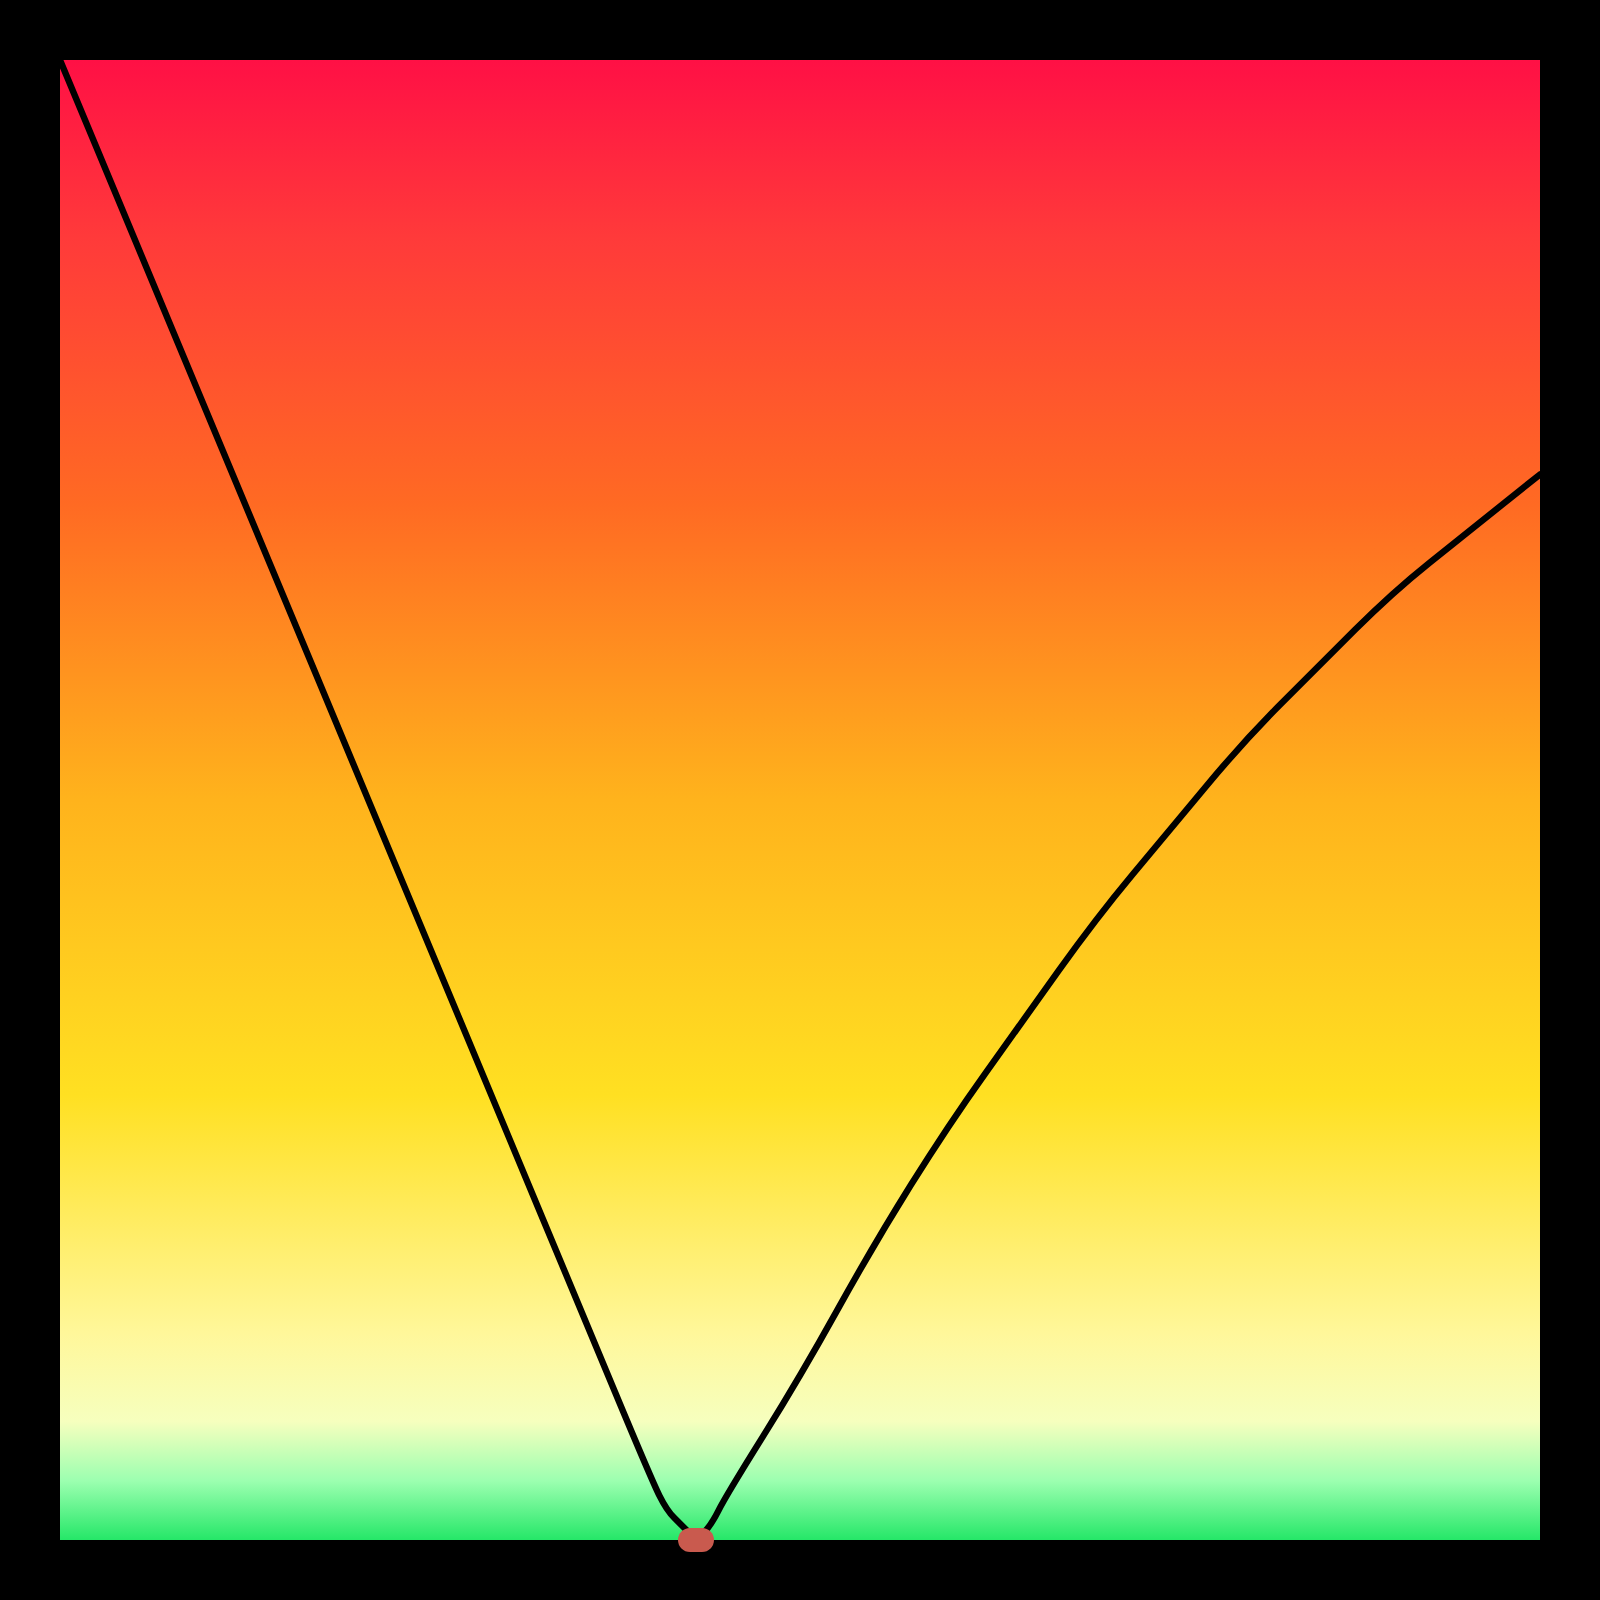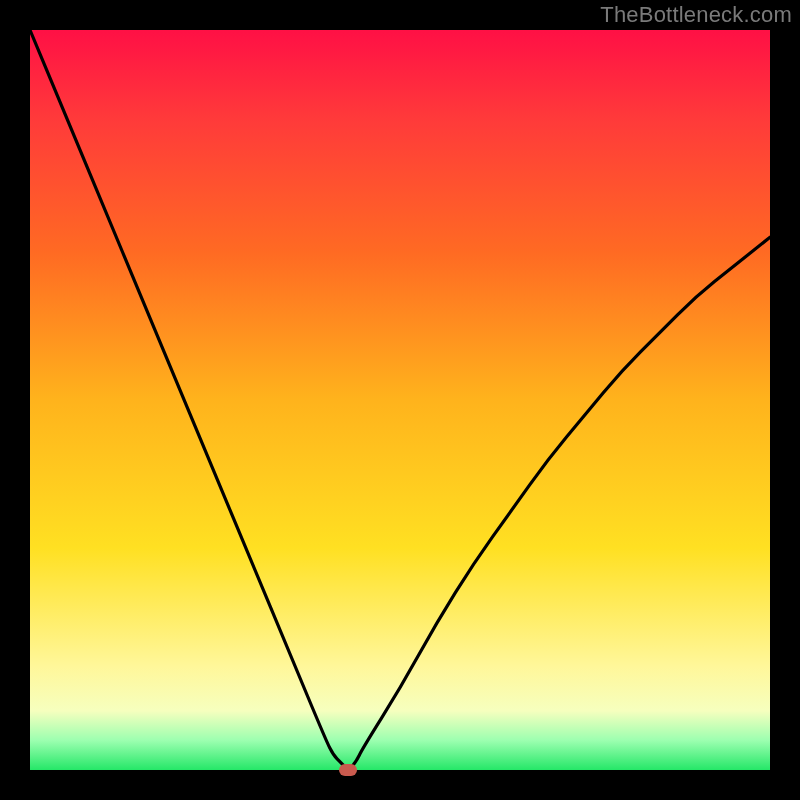--- a/index.html
+++ b/index.html
@@ -60,21 +60,20 @@
     height: 12px;
     background: #c95a4e;
     border-radius: 6px;
     transform: translate(-50%, -50%);
   }
 </style>
 </head>
 <body>
 
 <div class="stage">
-  <div class="watermark">TheBottleneck.com</div>
 
   <div class="plot-area">
     <svg class="curve" viewBox="0 0 740 740" preserveAspectRatio="none">
       <path id="curve-path" d="M 0.0 0.0 Q 0.0 0.0 18.5 44.4 Q 37.0 88.8 55.5 133.2 Q 74.0 177.6 92.5 222.0 Q 111.0 266.4 129.5 310.8 Q 148.0 355.2 166.5 399.6 Q 185.0 444.0 203.5 488.4 Q 222.0 532.8 240.5 577.2 Q 259.0 621.6 277.5 666.0 Q 296.0 710.4 299.7 717.8 Q 303.4 725.2 307.1 728.9 Q 310.8 732.6 314.5 736.3 Q 318.2 740.0 321.9 736.3 Q 325.6 732.6 329.3 725.2 Q 333.0 717.8 351.5 688.2 Q 370.0 658.6 388.5 625.3 Q 407.0 592.0 425.5 562.4 Q 444.0 532.8 462.5 506.9 Q 481.0 481.0 499.5 455.1 Q 518.0 429.2 536.5 407.0 Q 555.0 384.8 573.5 362.6 Q 592.0 340.4 610.5 321.9 Q 629.0 303.4 647.5 284.9 Q 666.0 266.4 684.5 251.6 Q 703.0 236.8 721.5 222.0 T 740.0 207.2" fill="none" stroke="#000000" stroke-width="3.2" stroke-linejoin="round" stroke-linecap="round"></path>
     </svg>
     <div id="marker" class="marker" style="left: 318.2px; top: 740px; background: rgb(201, 90, 78);"></div>
   </div>
 </div>
 
 </body></html>

